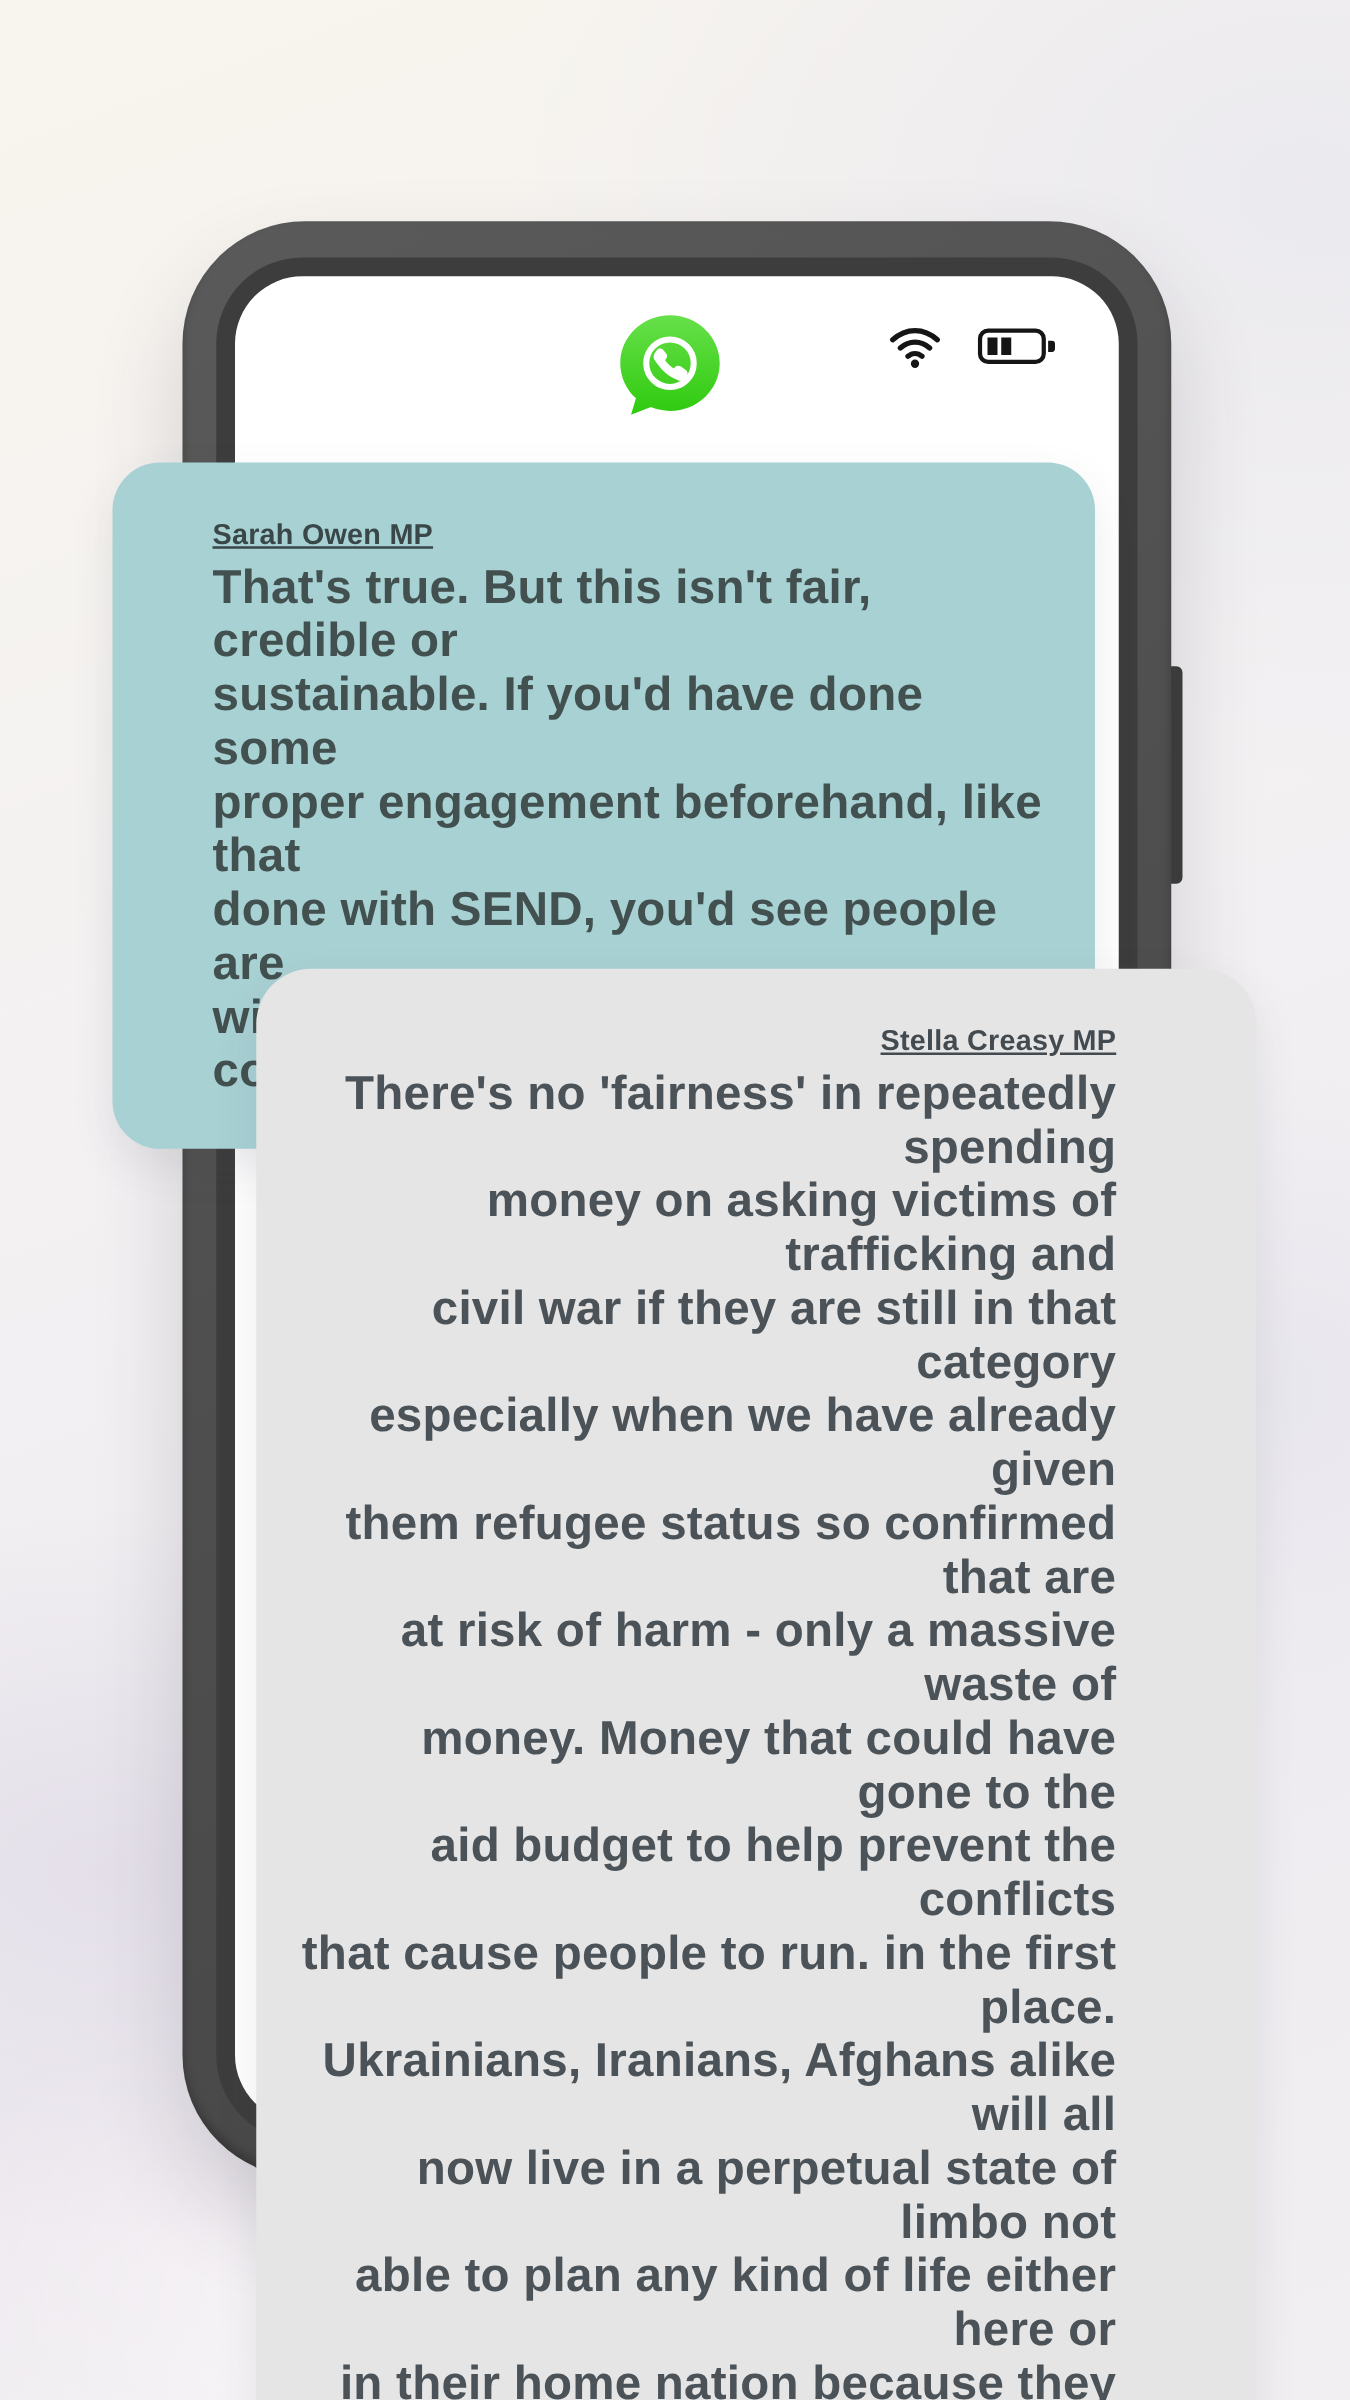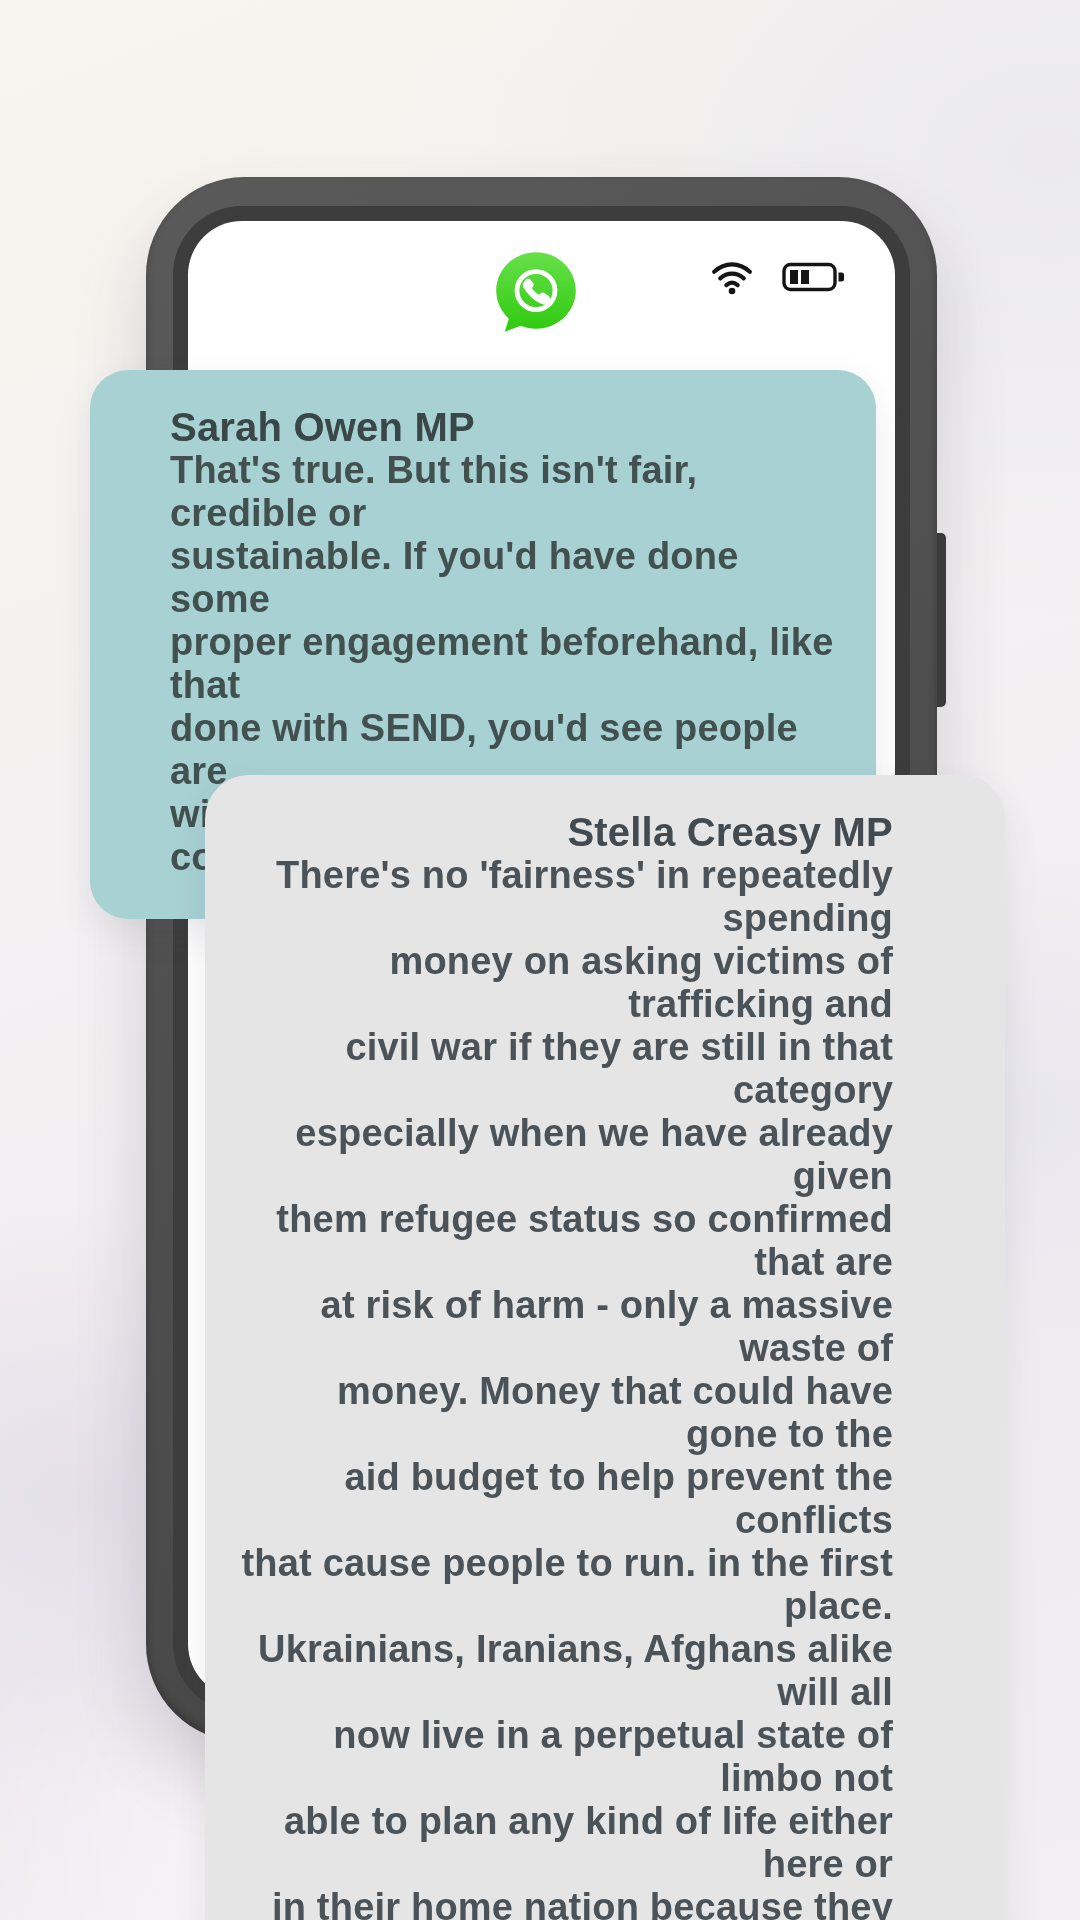--- a/index.html
+++ b/index.html
@@ -37,21 +37,21 @@
   
   .wa-icon{position:absolute;left:305px;top:28px;width:86px;height:86px;}
   .wifi-icon{position:absolute;left:523px;top:38px;width:42px;height:36px;}
   .batt-icon{position:absolute;left:594px;top:40px;width:64px;height:32px;}
   
   .bubble{
     position:absolute;z-index:3;box-sizing:border-box;
     box-shadow:0 14px 34px rgba(70,70,90,.10);
     letter-spacing:.2px;
   }
-  .bubble .sender{font-weight:700;font-size:40px;line-height:43px;}
+  .bubble .sender{font-weight:700;font-size:23px;line-height:43px;text-decoration:underline;}
   .bubble .msg{font-weight:700;font-size:38px;line-height:43px;white-space:pre-line;}
   .bubble-1{
     left:90px;top:370px;width:786px;border-radius:38px;
     background:#a8d1d4;color:#42504f;
     padding:36px 36px 40px 80px;text-align:left;
   }
   .bubble-1 .sender{color:#3a4749;}
   .bubble-2{
     left:205px;top:775px;width:800px;border-radius:44px;
     background:#e5e5e5;color:#4b5358;

